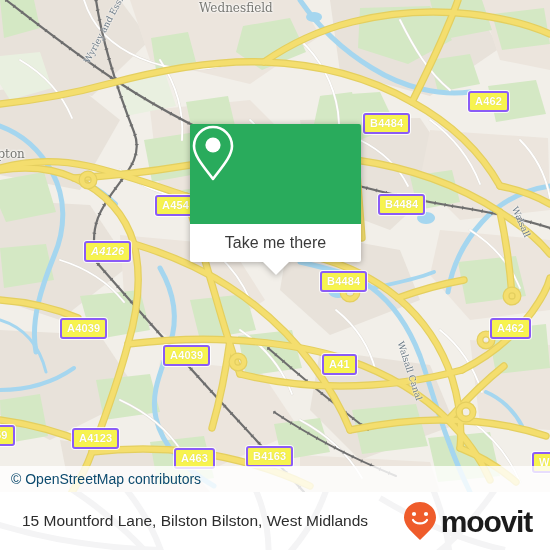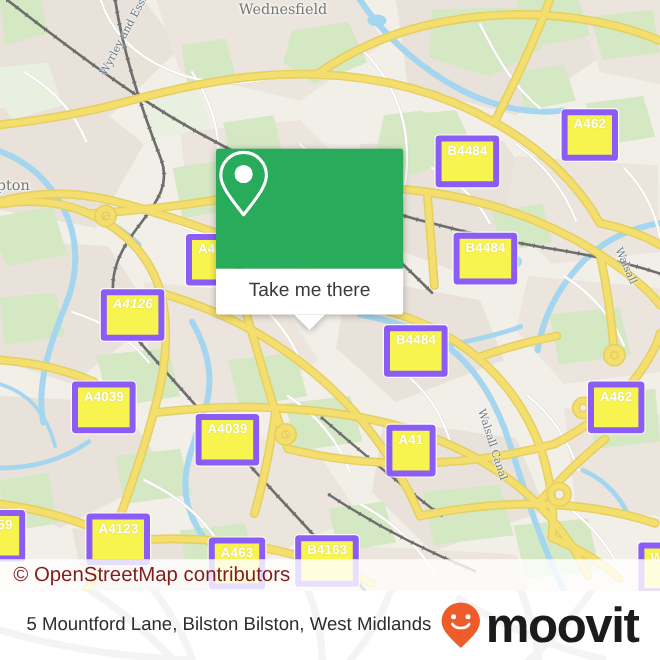--- a/index.html
+++ b/index.html
@@ -11,27 +11,27 @@
   #root{position:relative;width:550px;height:550px;overflow:hidden;background:#fff;}
 
   
   #map{position:absolute;left:0;top:0;width:550px;height:492px;overflow:hidden;background:#f2efe9;}
   #map svg{position:absolute;left:0;top:0;}
 
   
   .shield{
     position:absolute;
     background:#f7f34f;
-    border:5px solid #8b5cf6;
+    border:2px solid #8b5cf6;
     border-radius:3px;
     color:#ffffff;
     font-size:11px;
     font-weight:bold;
     line-height:14px;
-    padding:1px 5px 18px 5px;
+    padding:1px 5px 2px 5px;
     letter-spacing:0.2px;
     white-space:nowrap;
     box-shadow:0 0 0 1px rgba(255,255,255,.85);
     text-shadow:0 0 1px rgba(160,150,60,.45);
     font-family:"Liberation Sans", sans-serif;
   }
 
   
   .place{
     position:absolute;
@@ -45,21 +45,21 @@
     position:absolute;
     color:#6b7a86;
     font-family:"DejaVu Serif", serif;
     font-size:9px;
     white-space:nowrap;
     text-shadow:0 0 2px #fff,0 0 2px #fff;
   }
 
   
   #card{
-    position:absolute;left:180px;top:124px;width:156px;
+    position:absolute;left:190px;top:124px;width:171px;
     filter:drop-shadow(0 1px 3px rgba(0,0,0,.30));
     text-align:center;
   }
   #card-top{
     background:#29ab5c;height:100px;
     border-radius:2px 2px 0 0;
     display:flex;align-items:center;justify-content:center;
   }
   #card-bottom{
     background:#ffffff;height:38px;
@@ -73,21 +73,21 @@
     border-left:13px solid transparent;
     border-right:13px solid transparent;
     border-top:13px solid #ffffff;
   }
 
   
   #attrib{
     position:absolute;left:0;top:466px;width:550px;height:26px;
     background:rgba(255,255,255,.80);
     display:flex;align-items:center;
-    color:#7f1d1d;font-size:17px;
+    color:#0c4a6e;font-size:14px;
     font-family:"Liberation Sans", sans-serif;
   }
   #attrib span{padding-left:11px;}
 
   
   #footer{
     position:absolute;left:0;top:492px;width:550px;height:58px;
     background:#ffffff;overflow:hidden;
   }
   #footer-watermark{position:absolute;left:0;top:0;opacity:1;}
@@ -96,21 +96,21 @@
     display:flex;align-items:center;
     color:#2d2d2d;font-size:15.5px;
     font-family:"Liberation Sans", sans-serif;
     white-space:nowrap;
   }
   #brand{
     position:absolute;right:18px;top:0;height:58px;
     display:flex;align-items:center;gap:3px;
   }
   #brand-word{
-    color:#1b1b1b;font-size:41px;font-weight:bold;
+    color:#1b1b1b;font-size:30px;font-weight:bold;
     letter-spacing:-1.2px;line-height:31px;
     font-family:"Liberation Sans", sans-serif;
   }
 </style>
 </head>
 <body>
 
 <div id="root">
 
   <div id="map">
@@ -385,21 +385,21 @@
         <path d="M60 -10 C110 20 150 60 175 95"></path>
         <path d="M120 -10 C150 25 165 60 170 95"></path>
         <path d="M250 -14 C268 20 272 56 266 92"></path>
         <path d="M330 -14 C320 22 300 54 270 80"></path>
         <path d="M430 -10 C445 25 452 58 450 90"></path>
         <path d="M500 -10 C478 24 452 52 420 74"></path>
         <path d="M-10 30 C40 46 100 56 160 58"></path>
         <path d="M380 6 C420 30 460 48 505 58"></path>
       </g>
     </svg>
-    <div id="addr">5 Mountford Lane, Bilston Bilston, West Midlands</div>
+    <div id="addr">15 Mountford Lane, Bilston Bilston, West Midlands</div>
     <div id="brand">
       <svg width="36" height="40" viewBox="0 0 36 40">
         <path d="M18 1 C9 1 2 8 2 16.5 C2 25 10.5 31.5 18 39 C25.5 31.5 34 25 34 16.5 C34 8 27 1 18 1 Z" fill="#ef5c2b"></path>
         <circle cx="12" cy="13" r="2.1" fill="#ffffff"></circle>
         <circle cx="24" cy="13" r="2.1" fill="#ffffff"></circle>
         <path d="M11 19 C13.5 23.5 22.5 23.5 25 19" fill="none" stroke="#ffffff" stroke-width="2.2" stroke-linecap="round"></path>
       </svg>
       <span id="brand-word">moovit</span>
     </div>
   </div>

